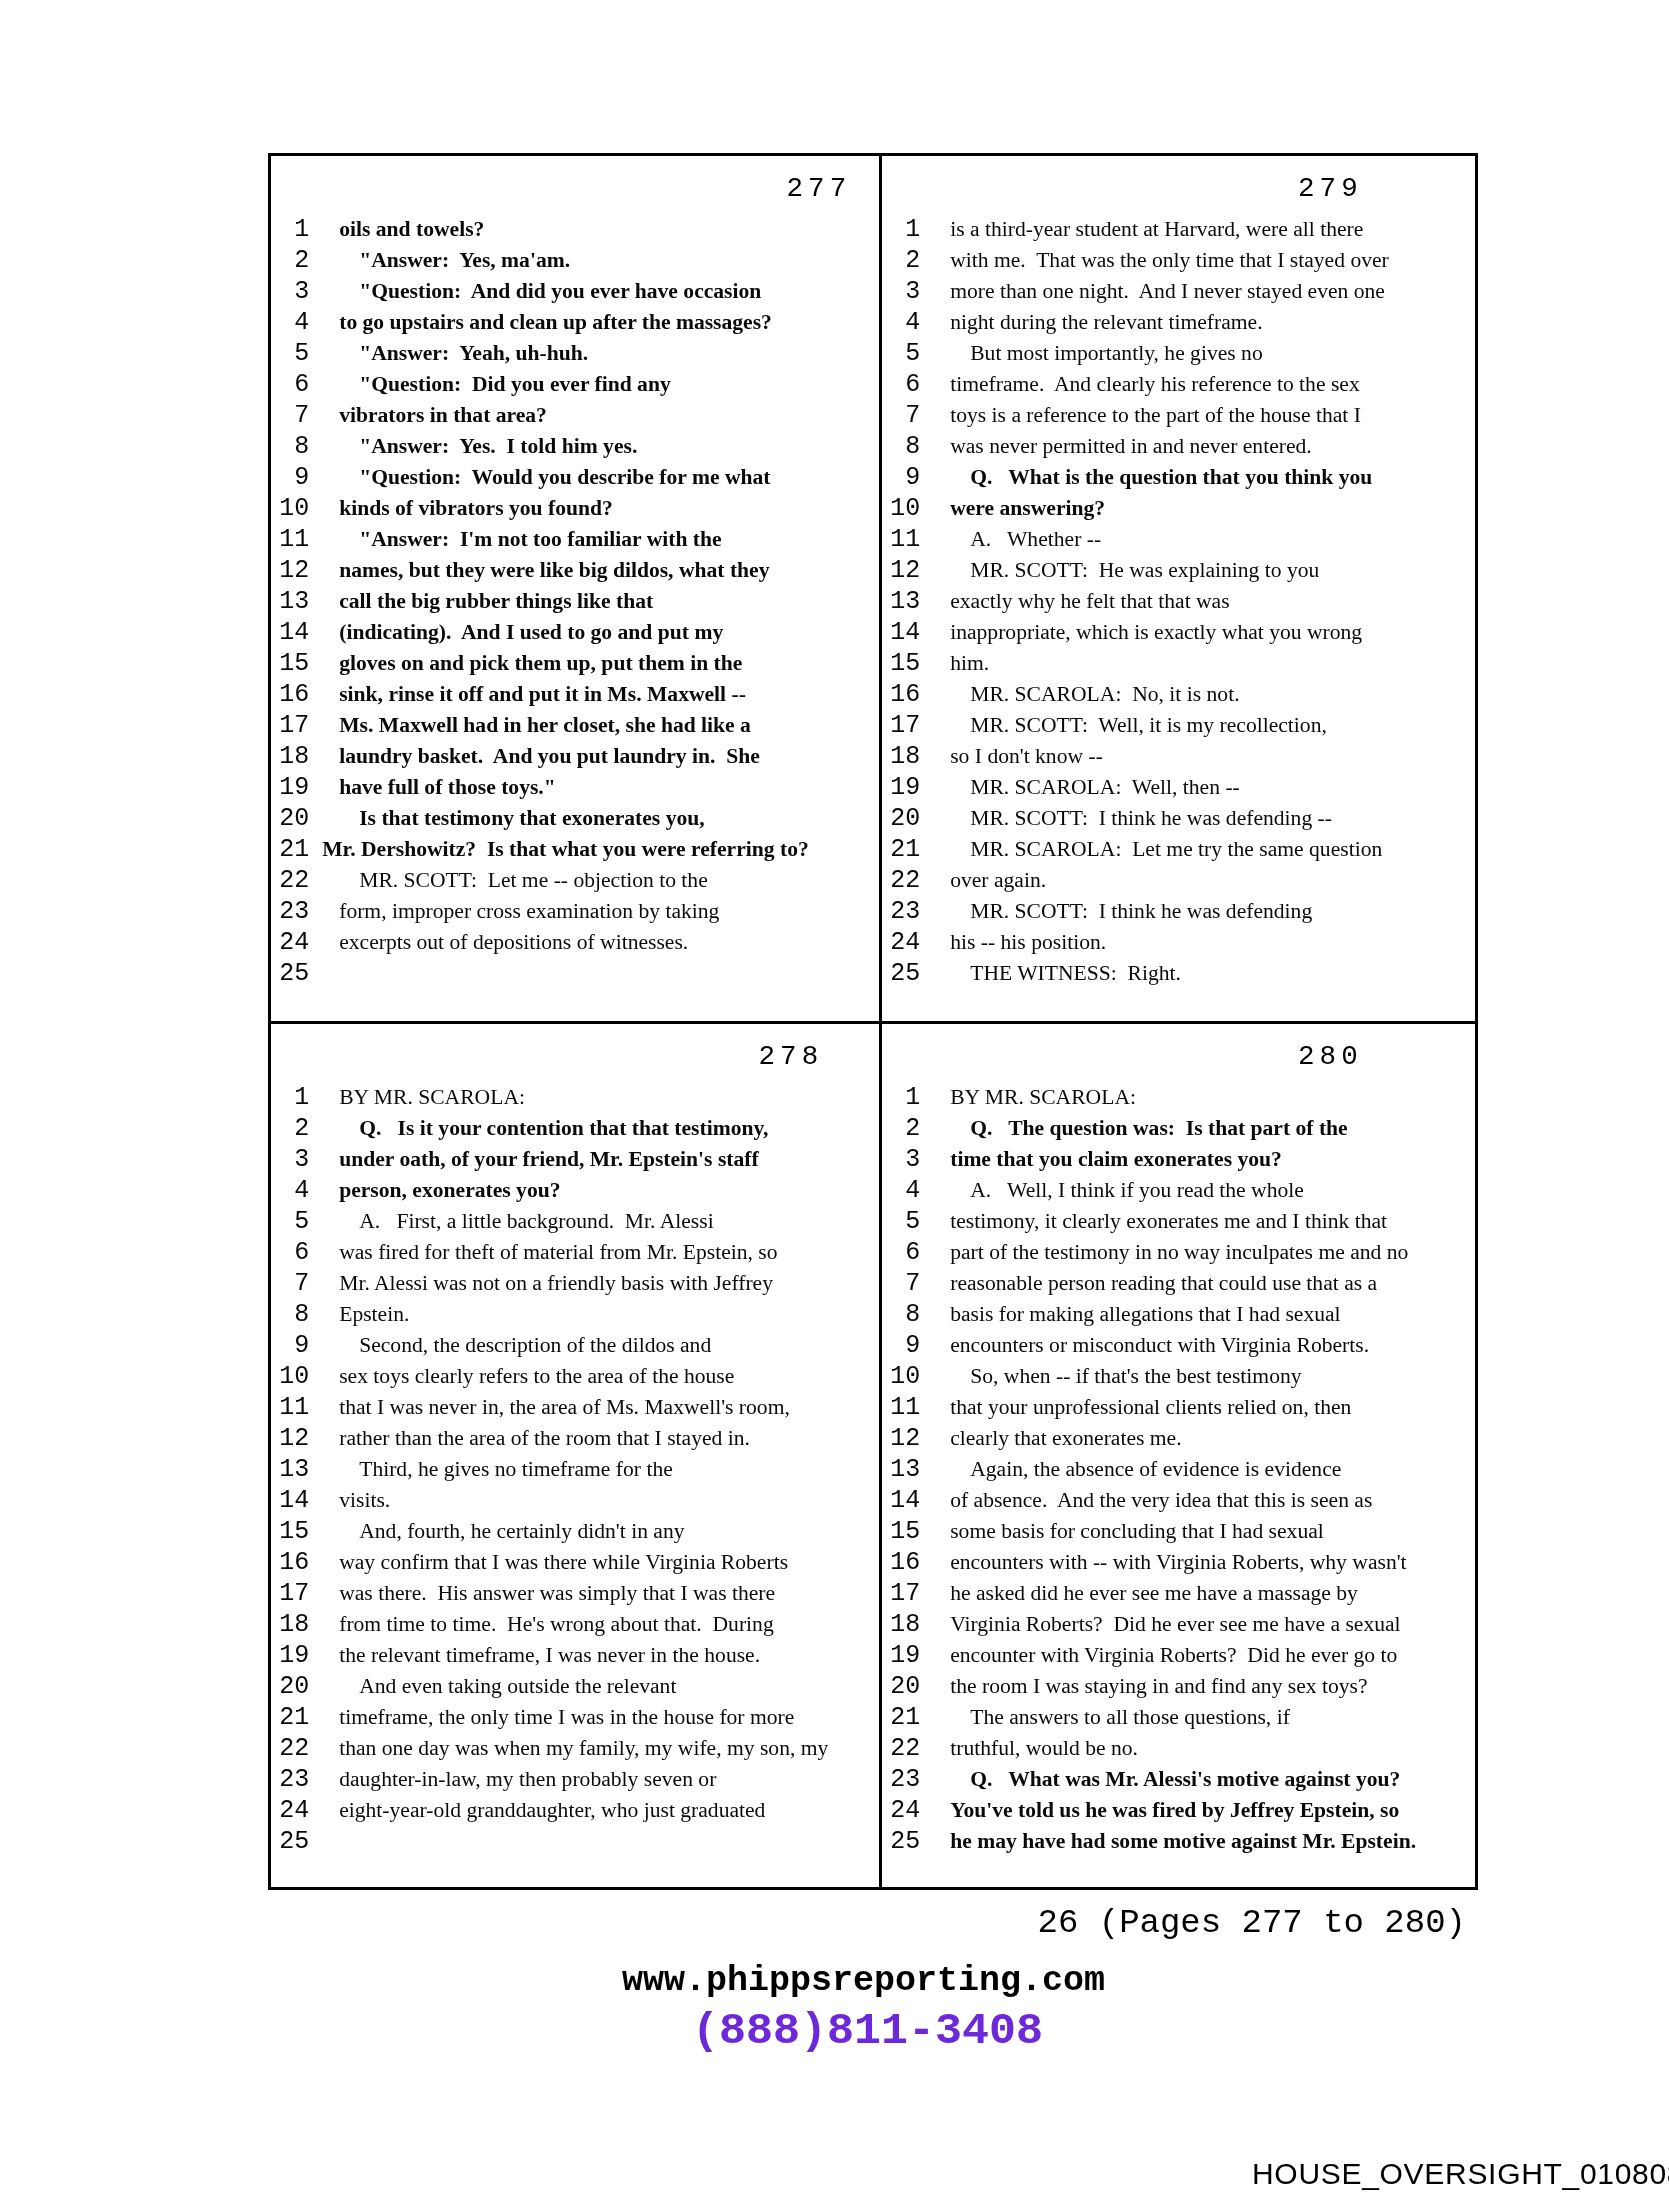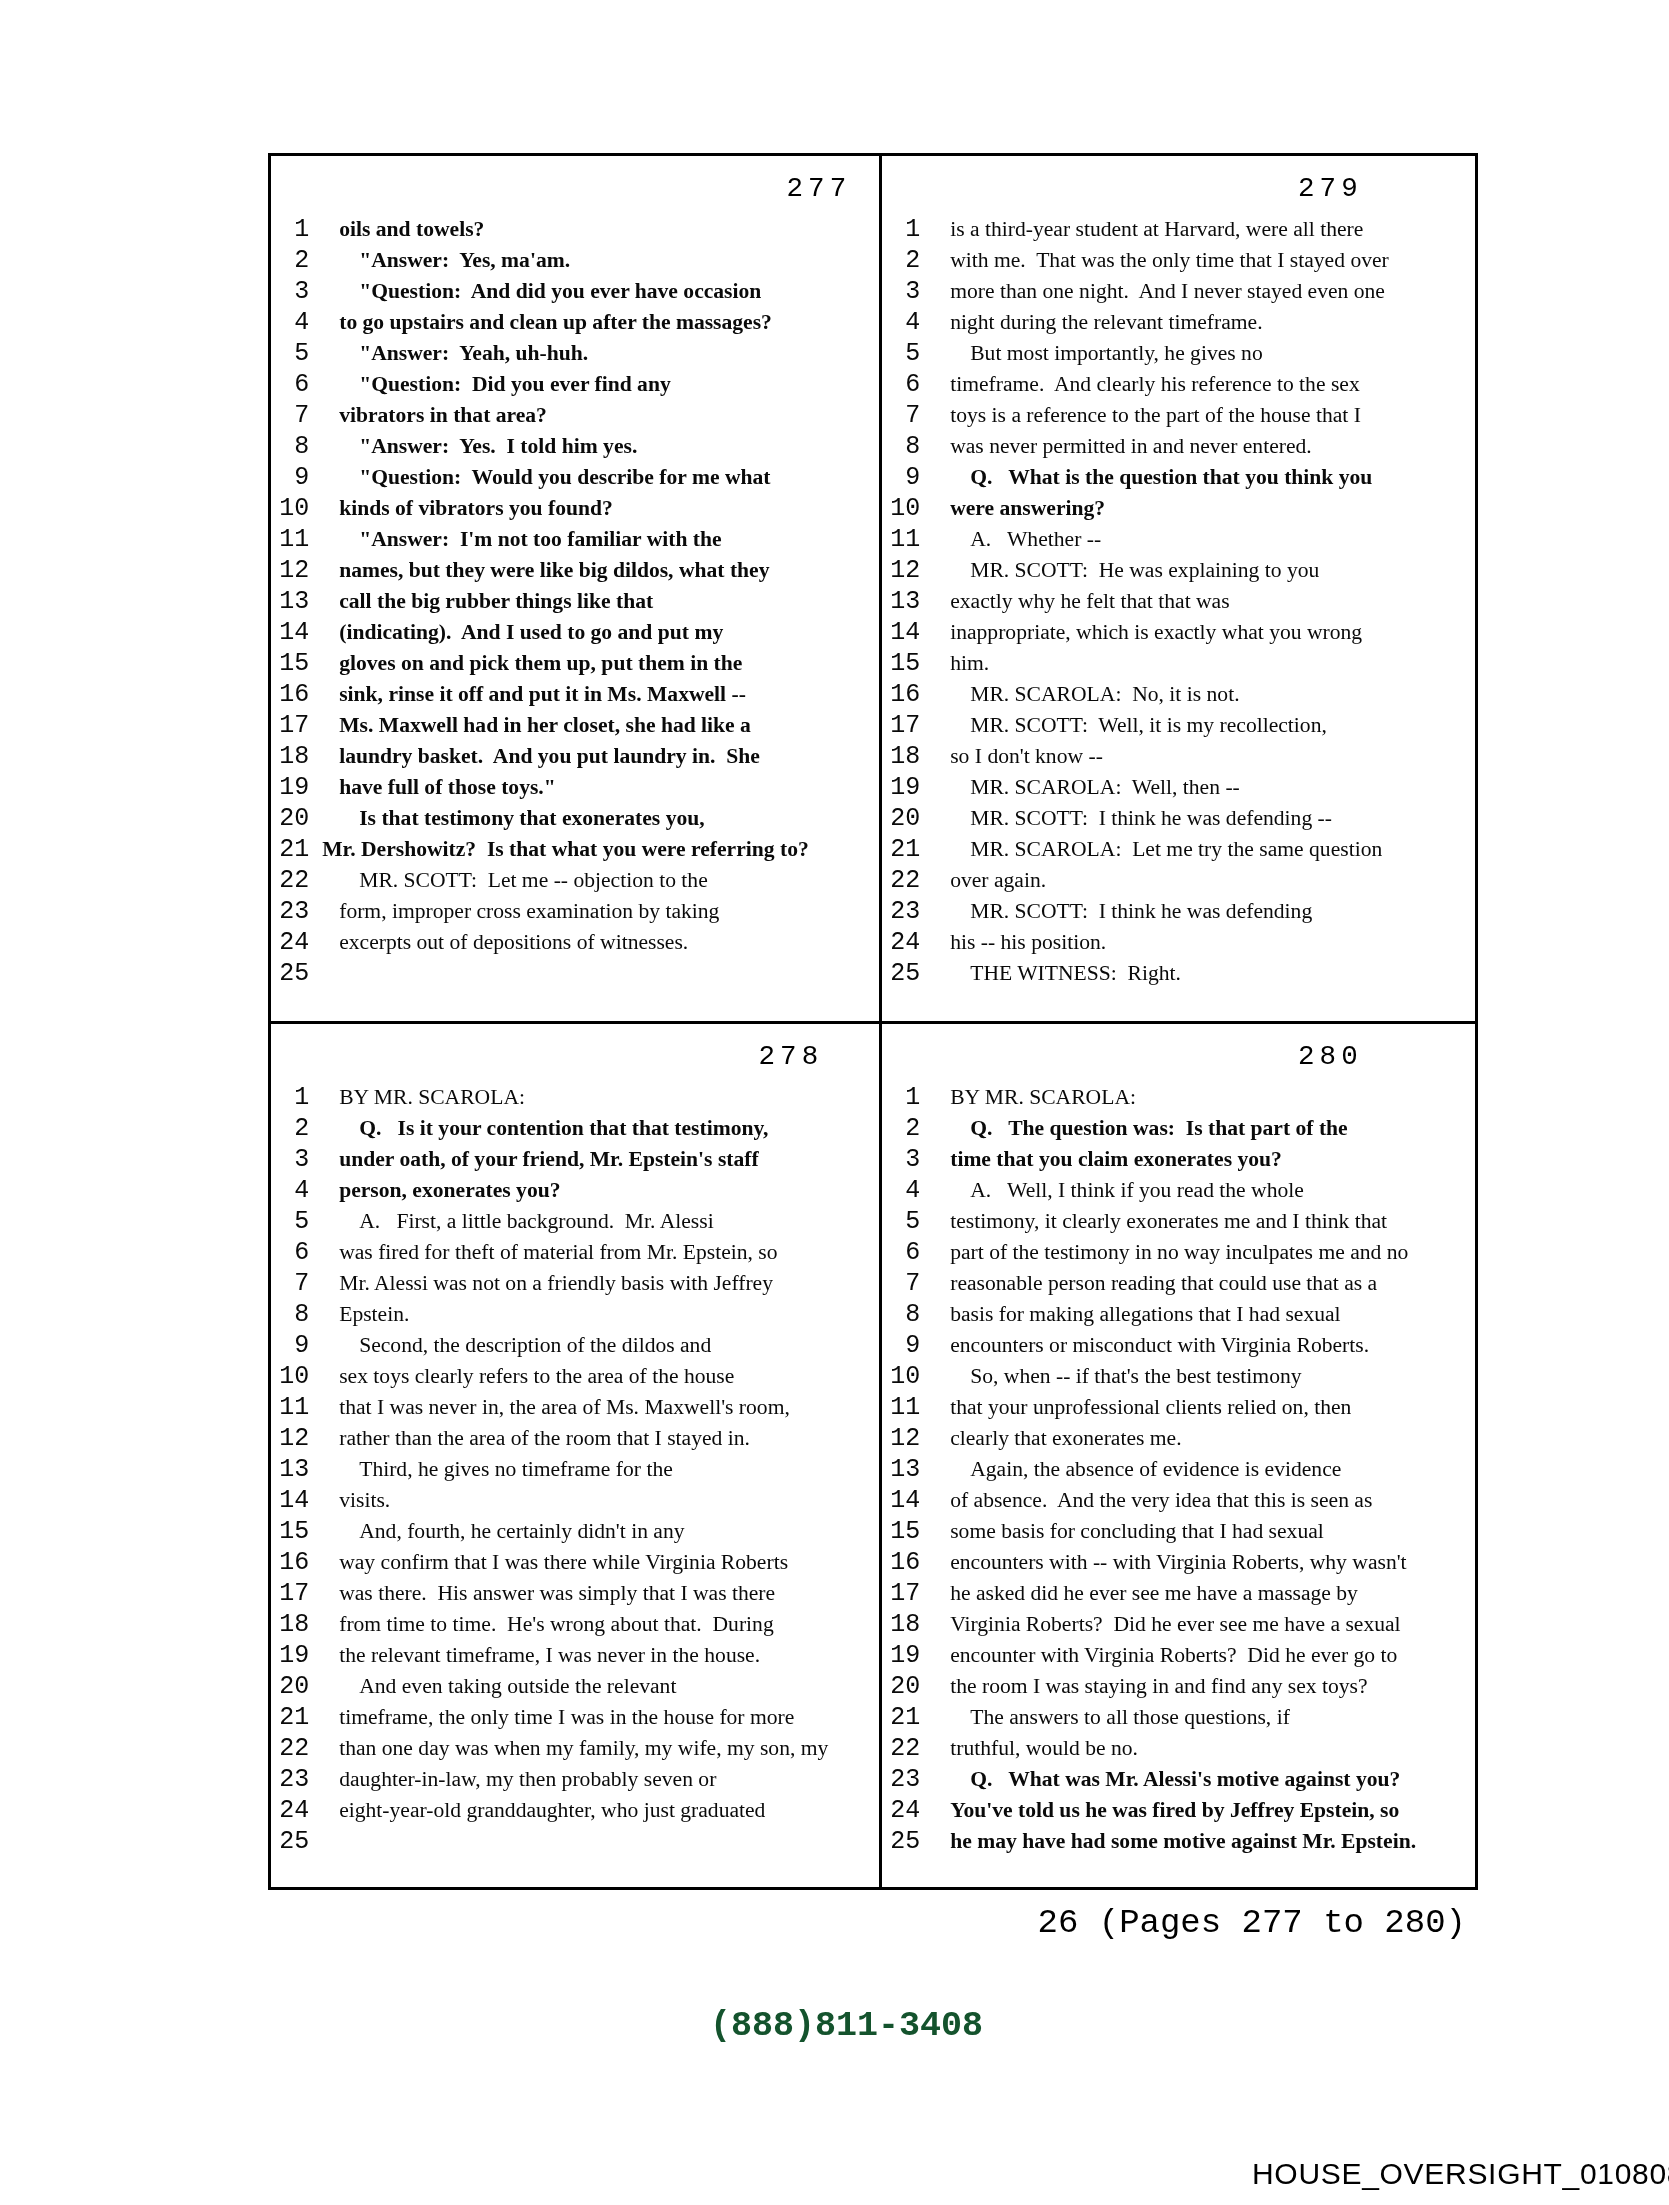--- a/index.html
+++ b/index.html
@@ -24,22 +24,22 @@
   .lt{font-family:"Liberation Serif",serif;font-size:21.6px;line-height:31px;
       white-space:pre;font-weight:400;}
   .lt.b{font-weight:700;text-align:center;}
   .i0{margin-left:13px;font-family:Liberation Serif, serif;}
   .i1{margin-left:30px;}
   .i2{margin-left:50px;}
   .f-pgsum{position:absolute;top:1904px;right:203px;
            font-family:"Liberation Mono",monospace;font-size:34px;color:#000;}
   .f-web{position:absolute;top:1961px;left:622px;
          font-family:"Liberation Mono",monospace;font-weight:700;font-size:35px;color:#000;}
-  .f-phone{position:absolute;top:2006px;left:710px;
-           font-family:"Liberation Mono",monospace;font-weight:700;font-size:35px;color:#14532d;}
+  .f-phone{position:absolute;top:2006px;left:692px;
+           font-family:"Liberation Mono",monospace;font-weight:700;font-size:45px;color:#6d28d9;}
   .f-mark{position:absolute;top:2157px;left:1206px;
           font-family:"Liberation Sans",sans-serif;font-size:30px;letter-spacing:0.7px;color:#000;margin-left:46px;}
 </style>
 </head>
 <body>
 
 <div class="page">
 
   <div class="box">
     <div class="vdiv"></div>
@@ -463,17 +463,18 @@
           </div>
           <div class="line">
             <span class="ln">25</span>
             <span class="lt i1 b">he may have had some motive against Mr. Epstein.</span>
           </div>
         </div>
     </div>
   </div>
 
   <div class="f-pgsum">26 (Pages 277 to 280)</div>
+  <div class="f-web">www.phippsreporting.com</div>
   <div class="f-phone">(888)811-3408</div>
   <div class="f-mark">HOUSE_OVERSIGHT_010808</div>
 
 </div>
 
 
 </body></html>

